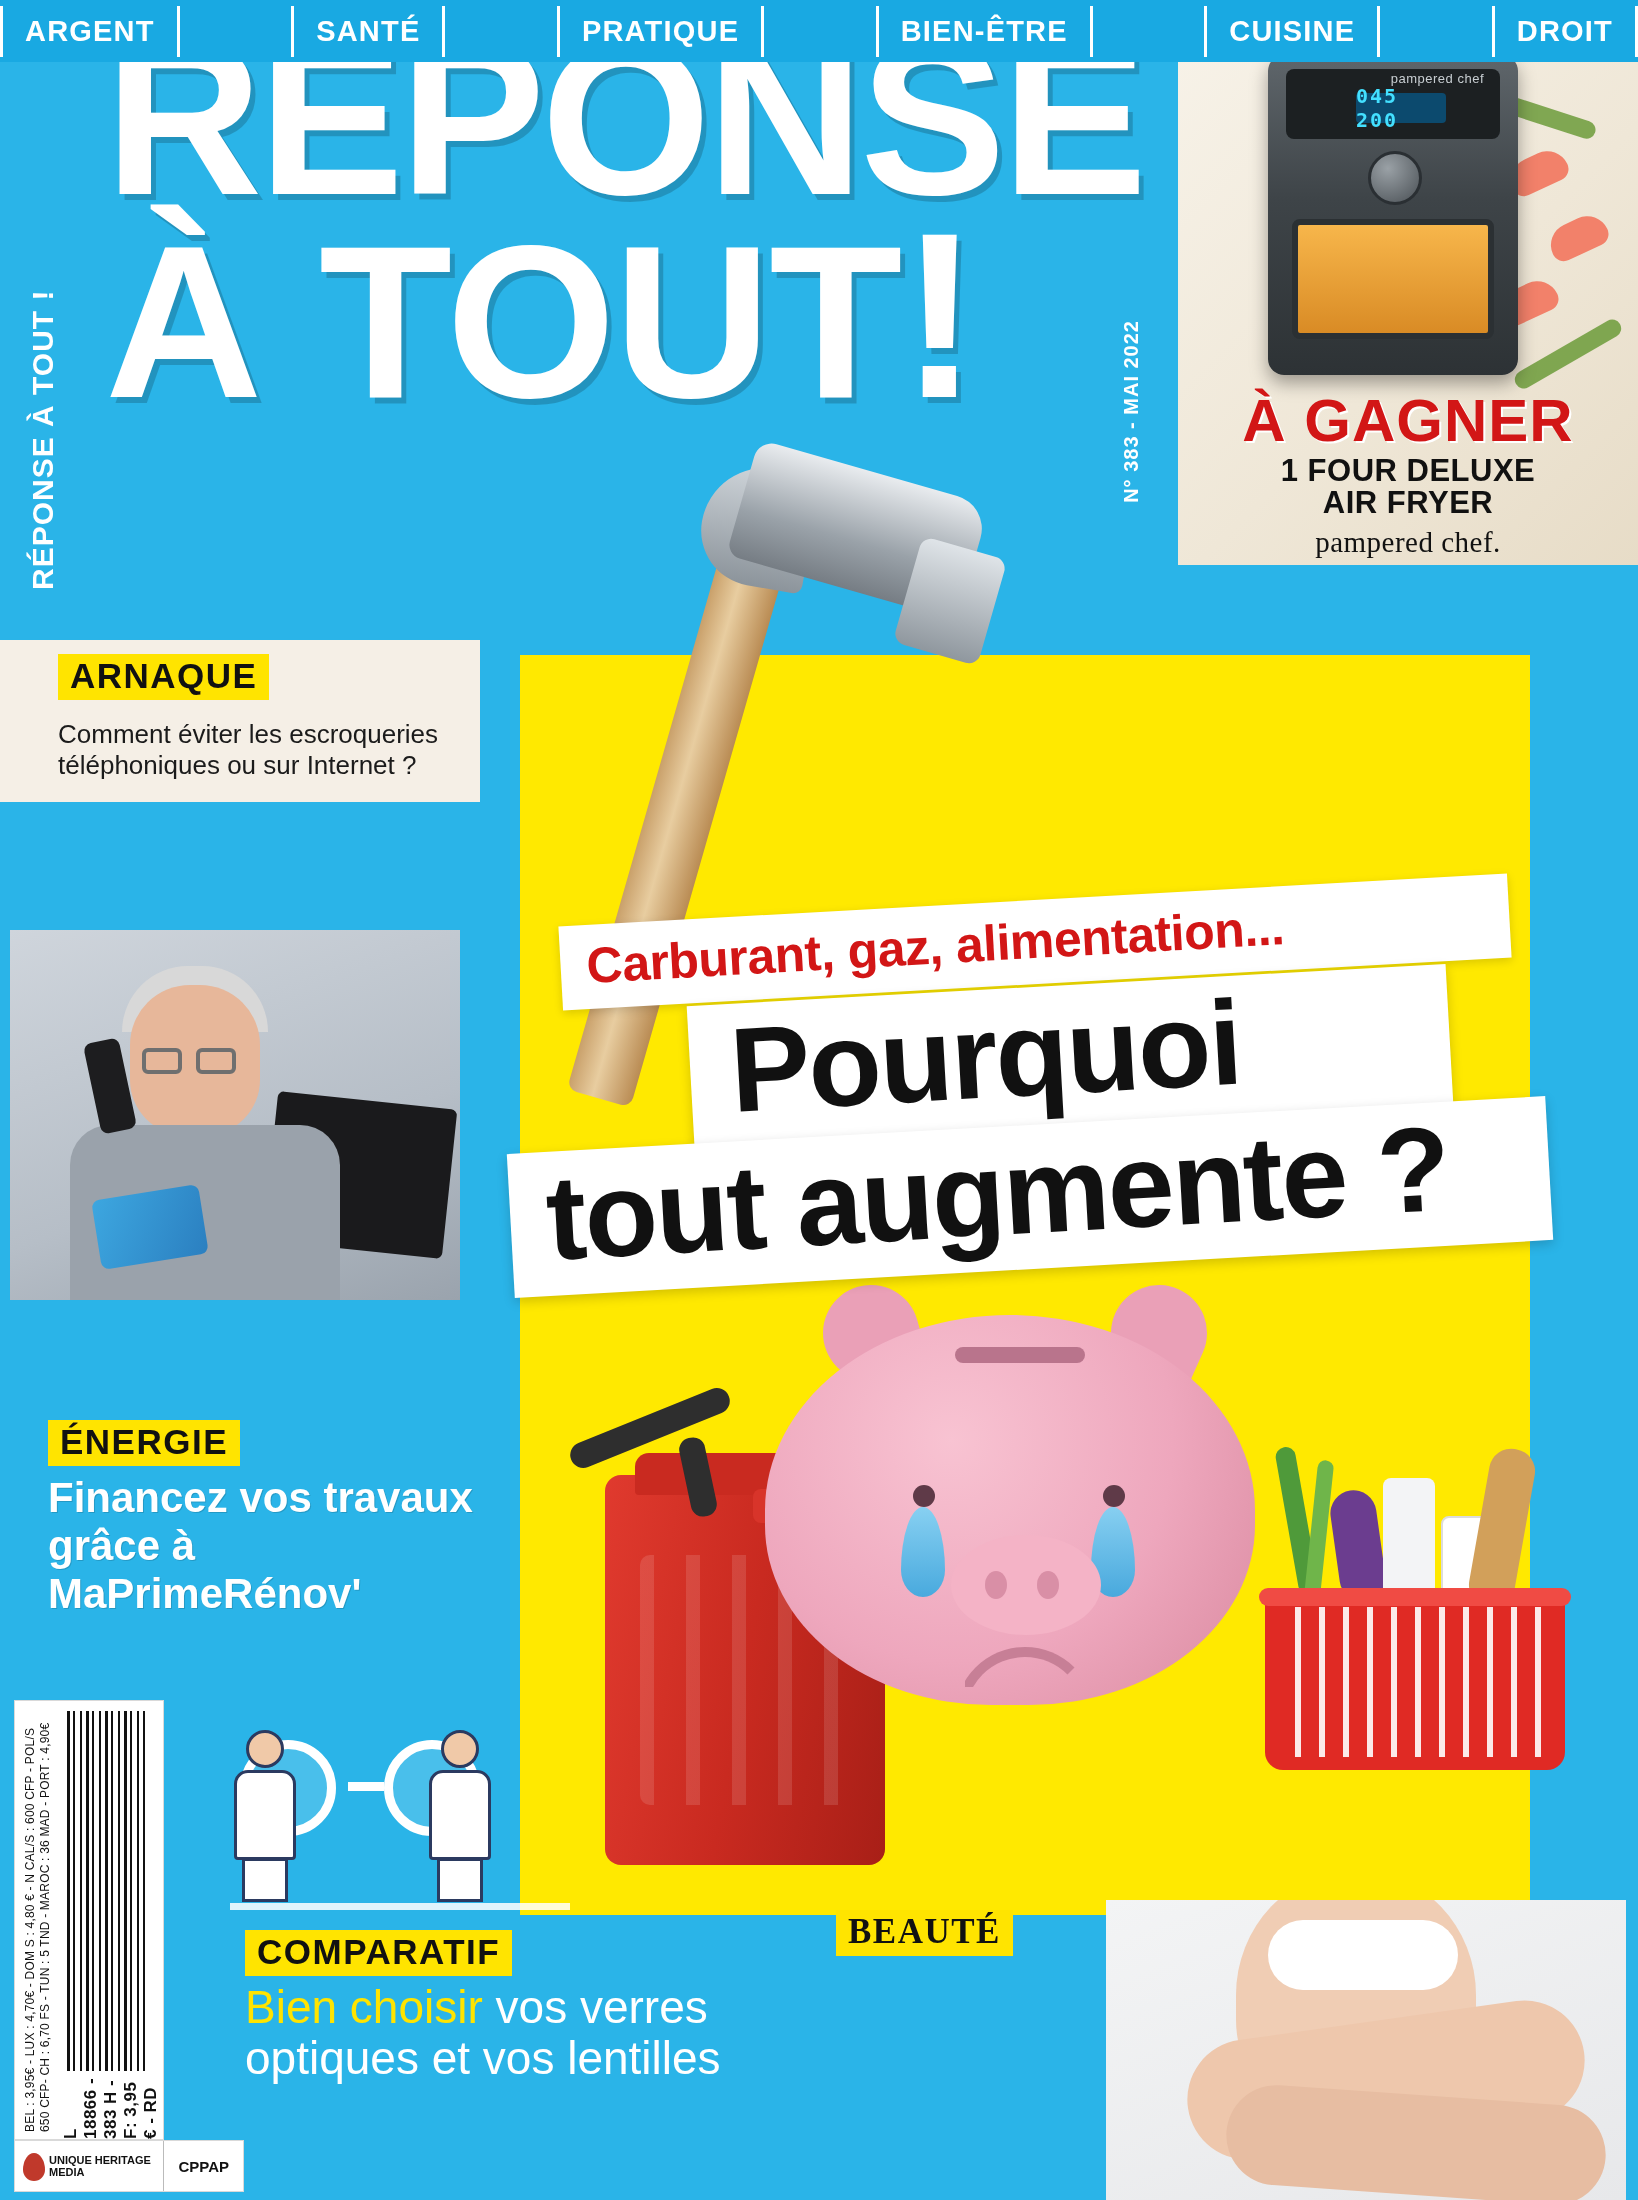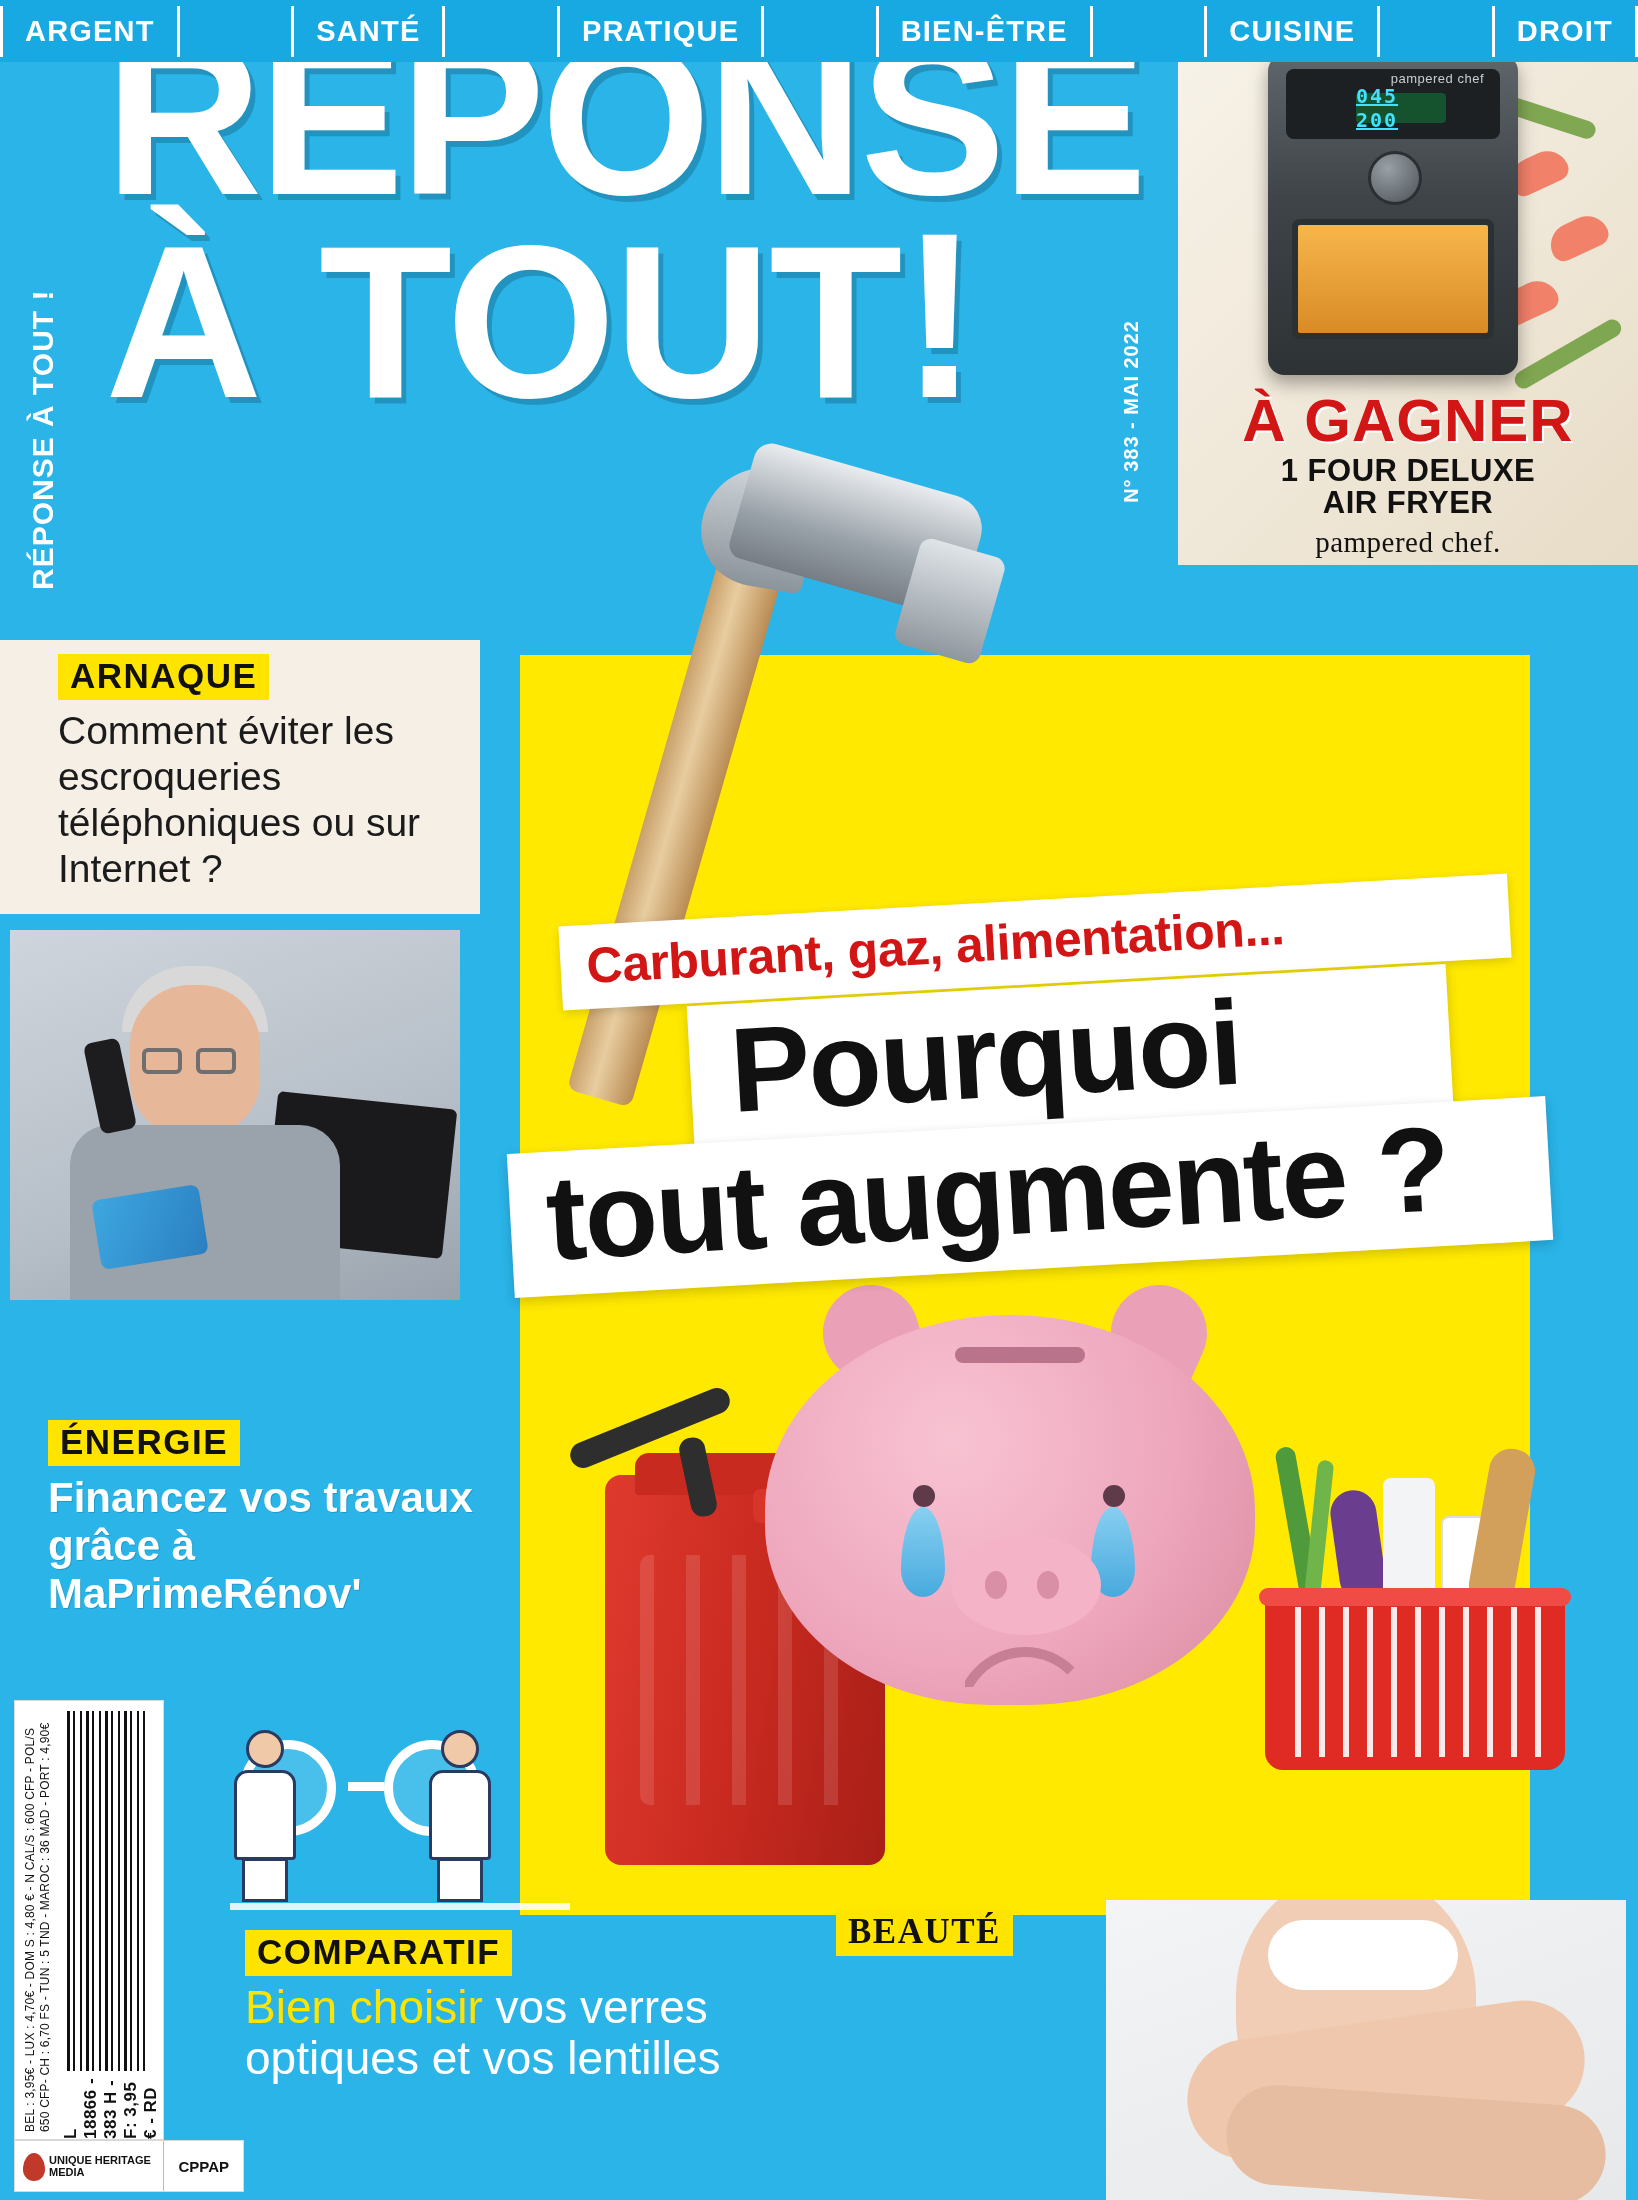--- a/index.html
+++ b/index.html
@@ -132,26 +132,25 @@
     box-shadow: 0 8px 18px rgba(0,0,0,.35);
   }
   .fryer .panel {
     position: absolute; left: 18px; top: 14px;
     width: 214px; height: 70px;
     background: #1c2022; border-radius: 8px;
   }
   .fryer .screen {
     position: absolute; left: 70px; top: 24px;
     width: 90px; height: 30px;
-    background: #14532d; border-radius: 4px;
+    background: #0c4a6e; border-radius: 4px;
     color: #43e0ff; font-size: 20px; font-weight: bold;
     font-family: "DejaVu Sans Mono", monospace;
     display: flex; align-items: center; justify-content: center;
     letter-spacing: 2px;
-    text-decoration: underline;
   }
   .fryer .dial {
     position: absolute; left: 100px; top: 96px;
     width: 54px; height: 54px; border-radius: 50%;
     background: radial-gradient(circle at 35% 30%, #9aa1a6, #4a5055);
     border: 3px solid #2a2f33;
   }
   .fryer .window {
     position: absolute; left: 24px; top: 164px;
     width: 202px; height: 120px;
@@ -202,23 +201,23 @@
   .tag {
     display: inline-block;
     background: #ffe400;
     color: #111111;
     font-weight: bold;
     font-size: 35px;
     letter-spacing: 1.5px;
     padding: 2px 12px 4px 12px;
   }
   .arnaque-block .body {
-    margin-top: 8px;
+    margin-top: 19px;
     color: #1b1b1b;
-    font-size: 39px;
+    font-size: 26px;
     line-height: 1.18;
   }
   .arnaque-photo {
     position: absolute;
     left: 10px; top: 930px;
     width: 450px; height: 370px;
     background: linear-gradient(160deg,#cfd5dc 0%,#b6bec7 60%,#9aa3ad 100%);
     overflow: hidden;
     z-index: 14;
   }

